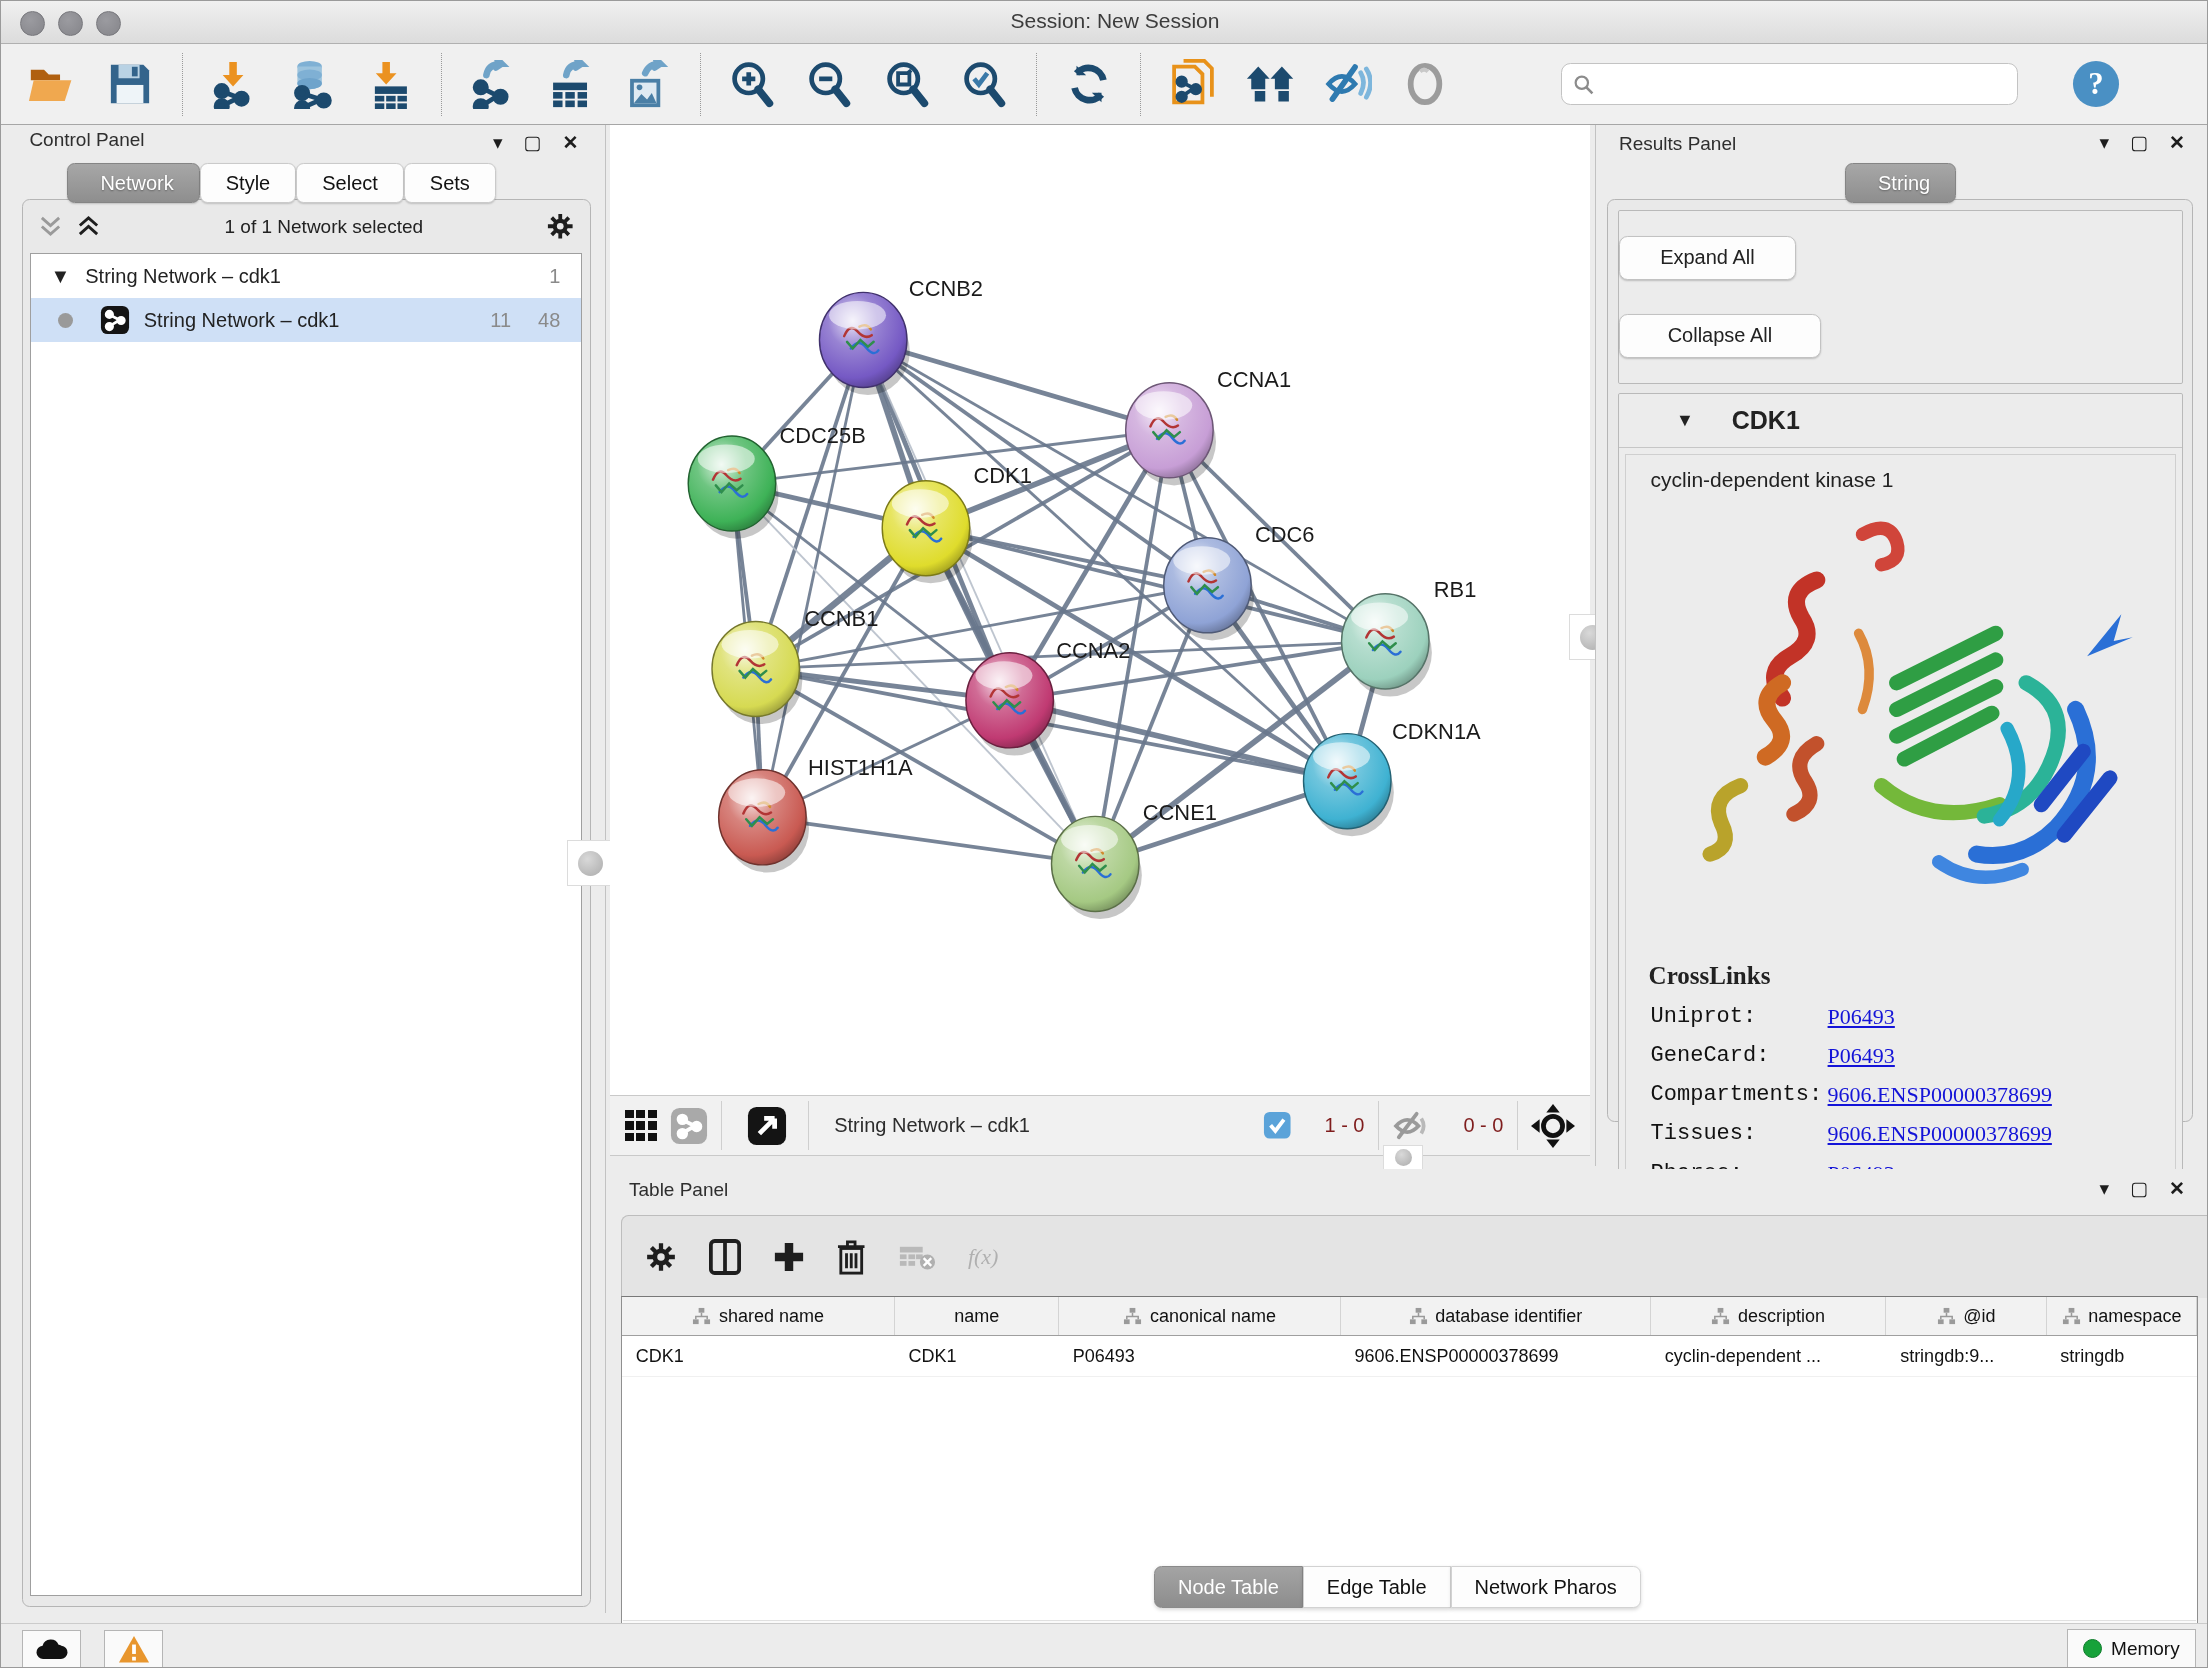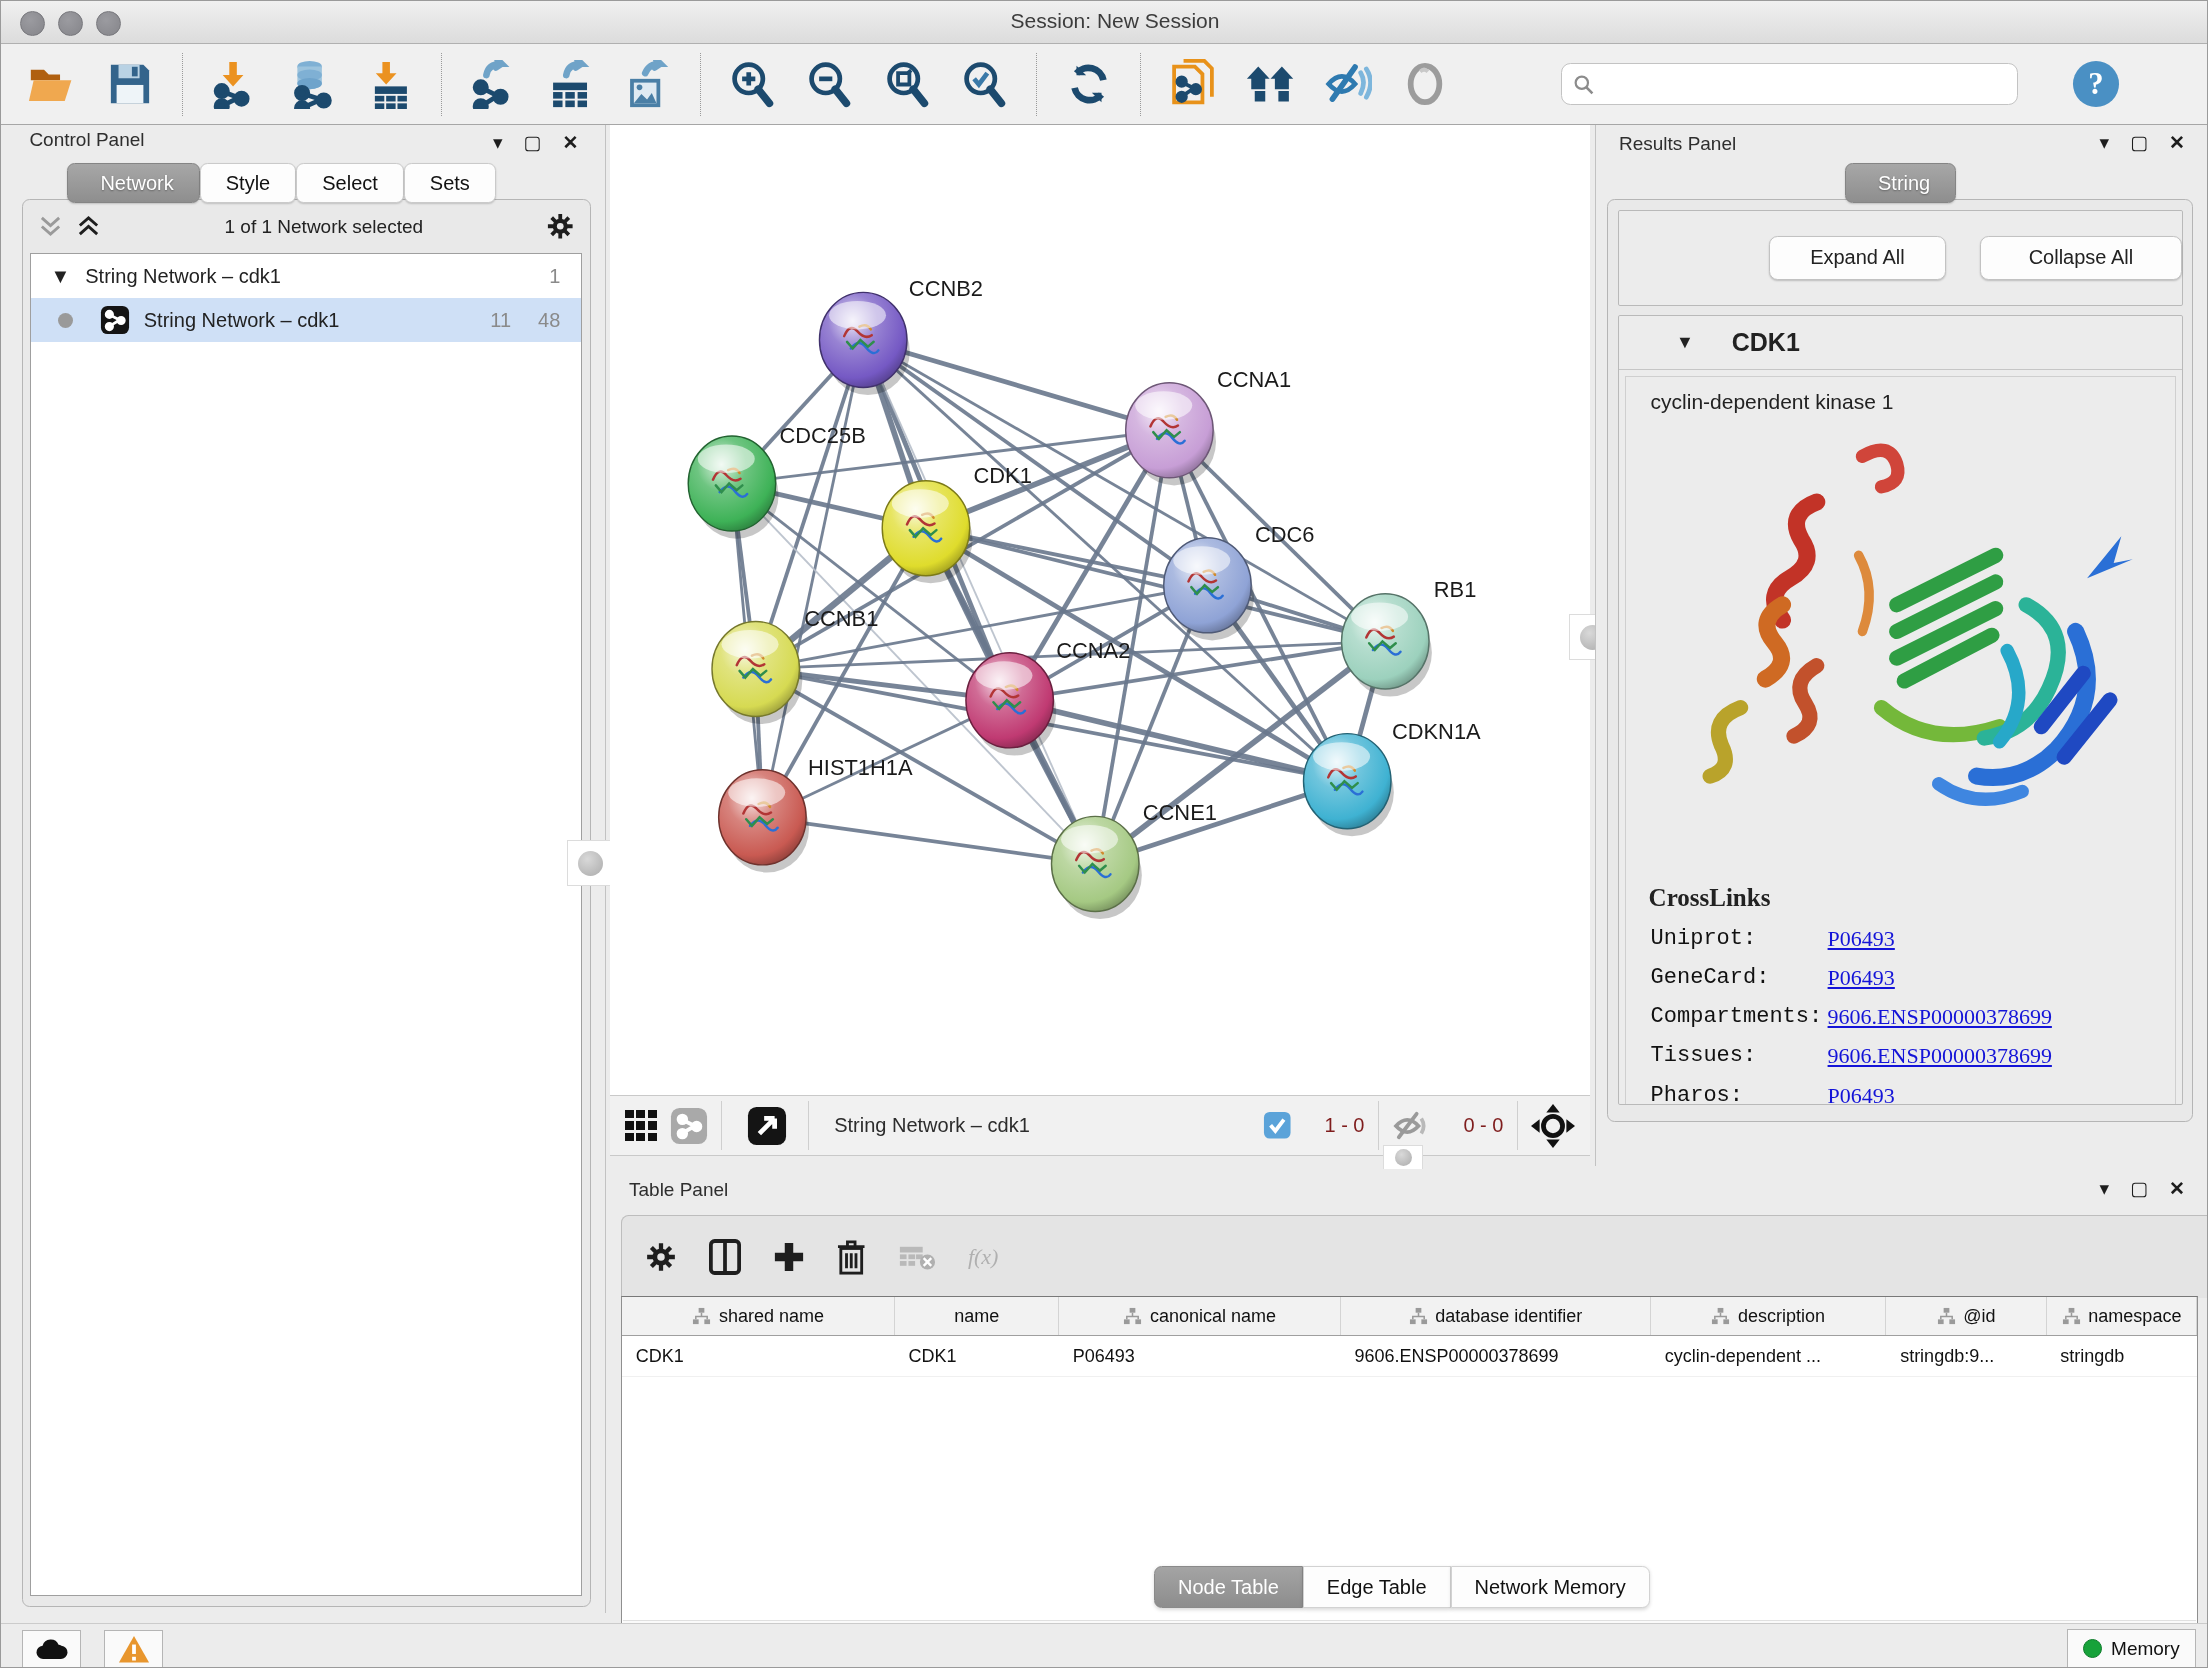--- a/index.html
+++ b/index.html
@@ -678,21 +678,21 @@
   <div class="abs" style="left:1594px;top:124px;width:614px;height:1041px;background:#ececec;border-left:1px solid #c2c2c2;">
     <div class="abs panel-title" style="left:23px;top:7.6px;">Results Panel</div>
     <div class="abs winctl" style="right:25px;top:7.6px;">
       <span class="wc">▾</span>
       <span class="wc">▢</span>
       <span class="wc" style="font-weight:bold;">✕</span>
     </div>
     <div class="abs tab active" style="left:249px;top:38px;z-index:2;">String</div>
     <div class="abs innerbox" style="left:11.4px;top:74px;width:584px;height:921px;">
       <div style="border:1px solid #b9b9b9;margin:9.5px;border-radius:1.9px;background:#ececec;">
-        <div style="display:flex;justify-content:flex-end;gap:34px;padding:25px 0;">
+        <div style="display:flex;justify-content:center;gap:34px;padding:25px 0;flex-direction:column;">
           <div class="btn" style="width:175px;">Expand All</div>
           <div class="btn" style="width:200px;">Collapse All</div>
         </div>
       </div>
       <div style="border:1px solid #b9b9b9;margin:3.8px 9.5px;border-radius:1.9px;background:#ececec;height:788px;overflow:hidden;">
         <div style="display:flex;align-items:center;height:53px;border-bottom:1px solid #c6c6c6;">
           <span style="margin:0 38px 0 57px;font-size:18px;">▼</span>
           <span style="font-size:25px;font-weight:bold;">CDK1</span>
         </div>
         <div style="border:1px solid #cfcfcf;margin:5.7px;height:757px;box-sizing:border-box;">
@@ -875,21 +875,21 @@
       <div class="hscroll abs" style="left:1px;bottom:1px;width:1573px;height:27px;">
         <div class="hthumb" style="margin:4.8px 0 0 5.7px;width:190px;height:17px;"></div>
       </div>
     </div>
 
   </div>
 
   <div class="abs bottom-tabs" style="left:1134px;top:1565px;z-index:3;">
     <div class="btab active">Node Table</div>
     <div class="btab">Edge Table</div>
-    <div class="btab">Network Memory</div>
+    <div class="btab">Network Pharos</div>
   </div>
 
   <div class="abs statusbar">
     <div class="sq-btn" style="left:21px;">
       <svg width="32" height="23" viewBox="0 0 34 24">
           <path d="M8 22 a7 7 0 0 1 -1 -14 a9 9 0 0 1 17 -1 a6 6 0 0 1 3 1 a6.5 6.5 0 0 1 -1 14z" fill="#111"></path>
         </svg>
     </div>
     <div class="sq-btn" style="left:103px;">
       <svg width="32" height="28.5" viewBox="0 0 34 30">

